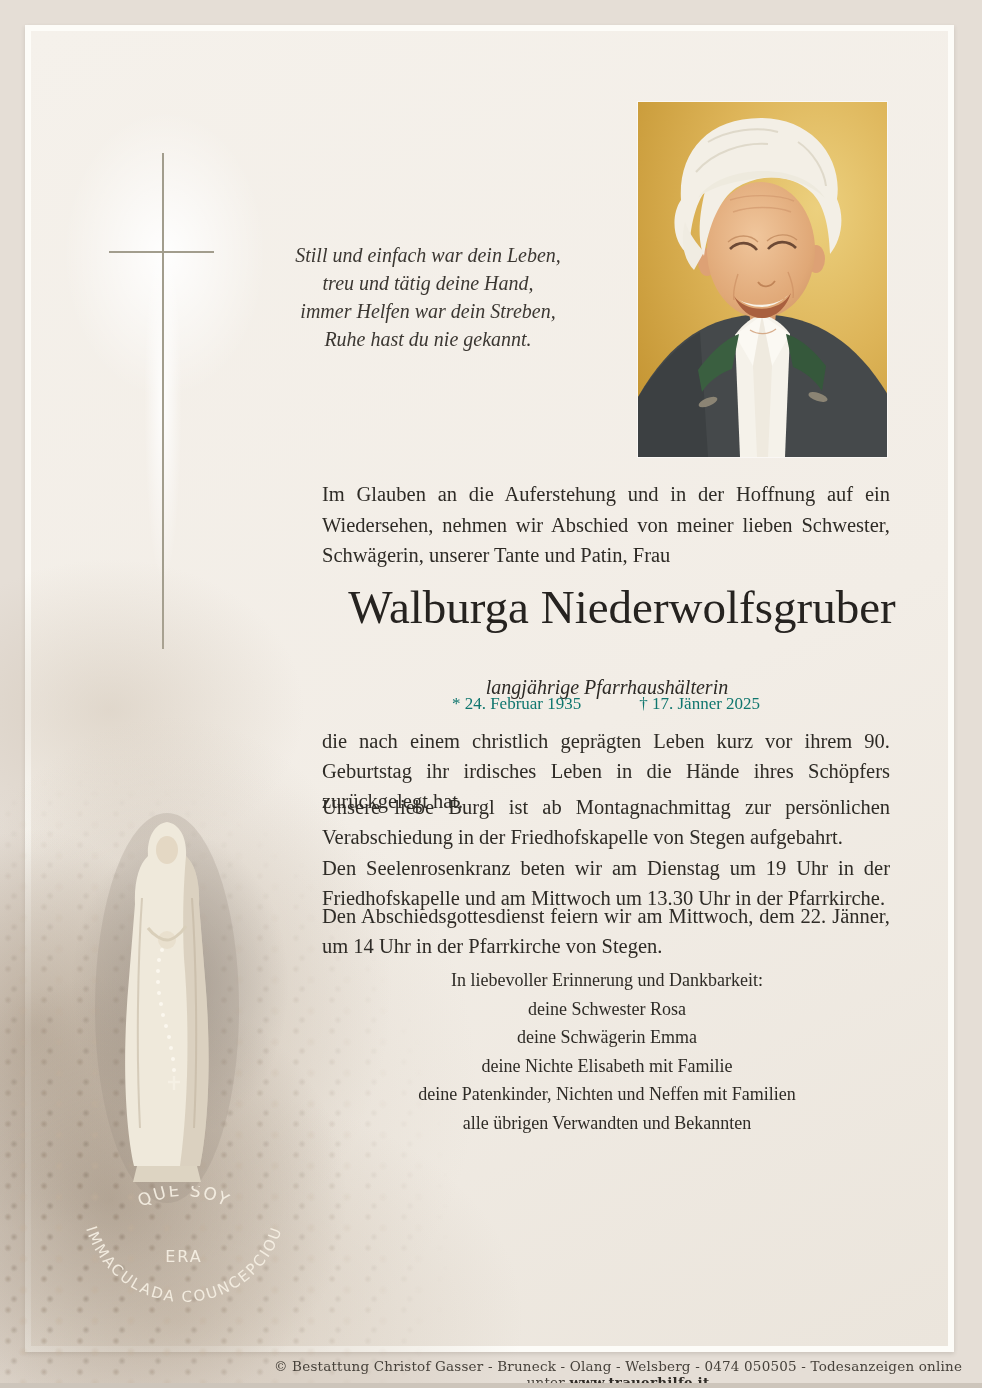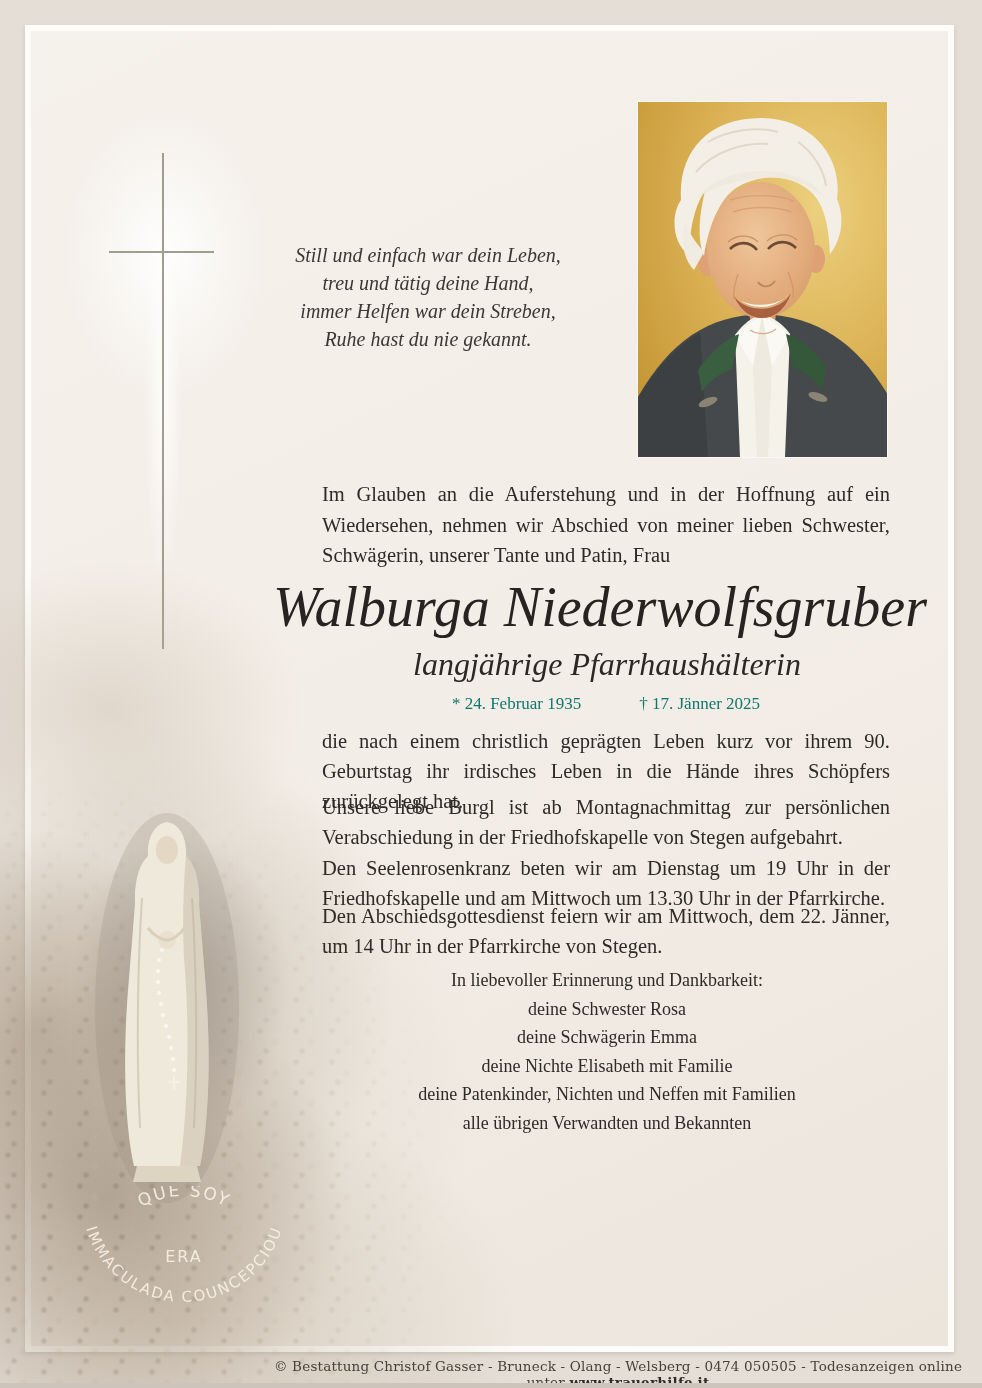--- a/index.html
+++ b/index.html
@@ -45,24 +45,24 @@
 
   
   .photo{position:absolute;left:638px;top:102px;width:249px;height:355px;z-index:3;
          box-shadow:0 0 0 1px rgba(255,255,255,.55);}
 
   
   .poem{position:absolute;left:268px;top:196px;width:320px;z-index:3;text-align:center;
         font-style:italic;font-size:20px;line-height:28px;color:#3b3732;margin-top:45px;}
   .intro{position:absolute;left:322px;top:479px;width:568px;z-index:3;
          font-size:20.5px;line-height:30.5px;text-align:justify;}
-  .deceased-name{position:absolute;left:250px;top:581px;width:700px;z-index:3;text-align:center;
-         font-style:italic;font-size:56px;line-height:52px;color:#262320;}
-  .role{position:absolute;left:307px;top:646px;width:600px;z-index:3;text-align:center;
-         font-style:italic;font-size:32px;color:#2c2925;}
+  .deceased-name{position:absolute;left:272px;top:581px;width:700px;z-index:3;text-align:center;
+         font-size:47px;line-height:52px;color:#262320;}
+  .role{position:absolute;left:307px;top:676px;width:600px;z-index:3;text-align:center;
+         font-style:italic;font-size:20px;color:#2c2925;}
   .dates{position:absolute;left:322px;top:694px;width:568px;z-index:3;display:flex;
          justify-content:center;gap:58px;font-size:17px;color:#0f766e;}
   .para{position:absolute;left:322px;width:568px;z-index:3;
         font-size:20.5px;line-height:30px;text-align:justify;}
   .p1{top:726px;} .p2{top:792px;} .p3{top:853px;} .p4{top:901px;}
   .memoriam{position:absolute;left:262px;top:966px;width:690px;z-index:3;text-align:center;
         font-size:18px;line-height:28.6px;}
   .thanks{position:absolute;left:322px;top:1192px;width:568px;z-index:3;
         font-size:20.5px;line-height:30px;text-align:justify;}
 

